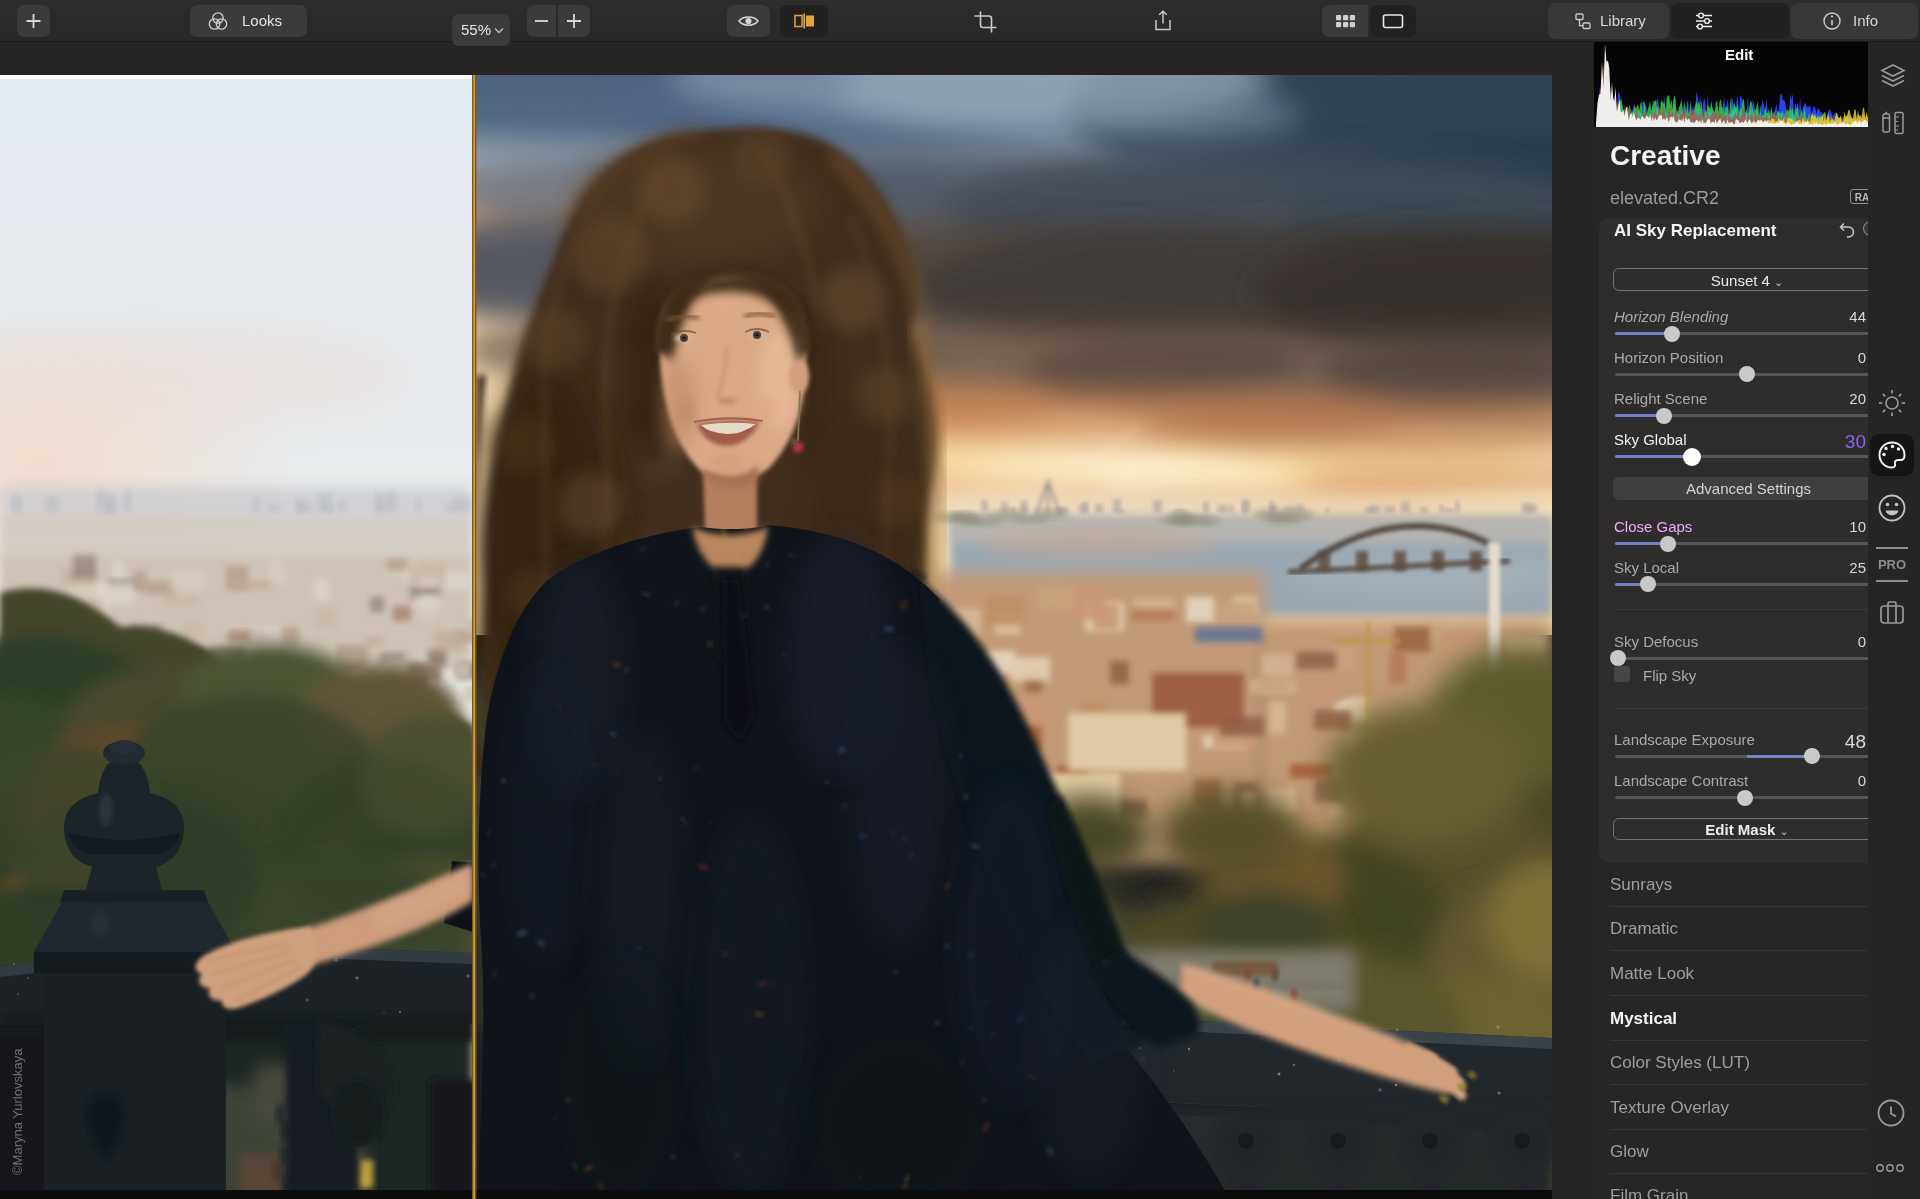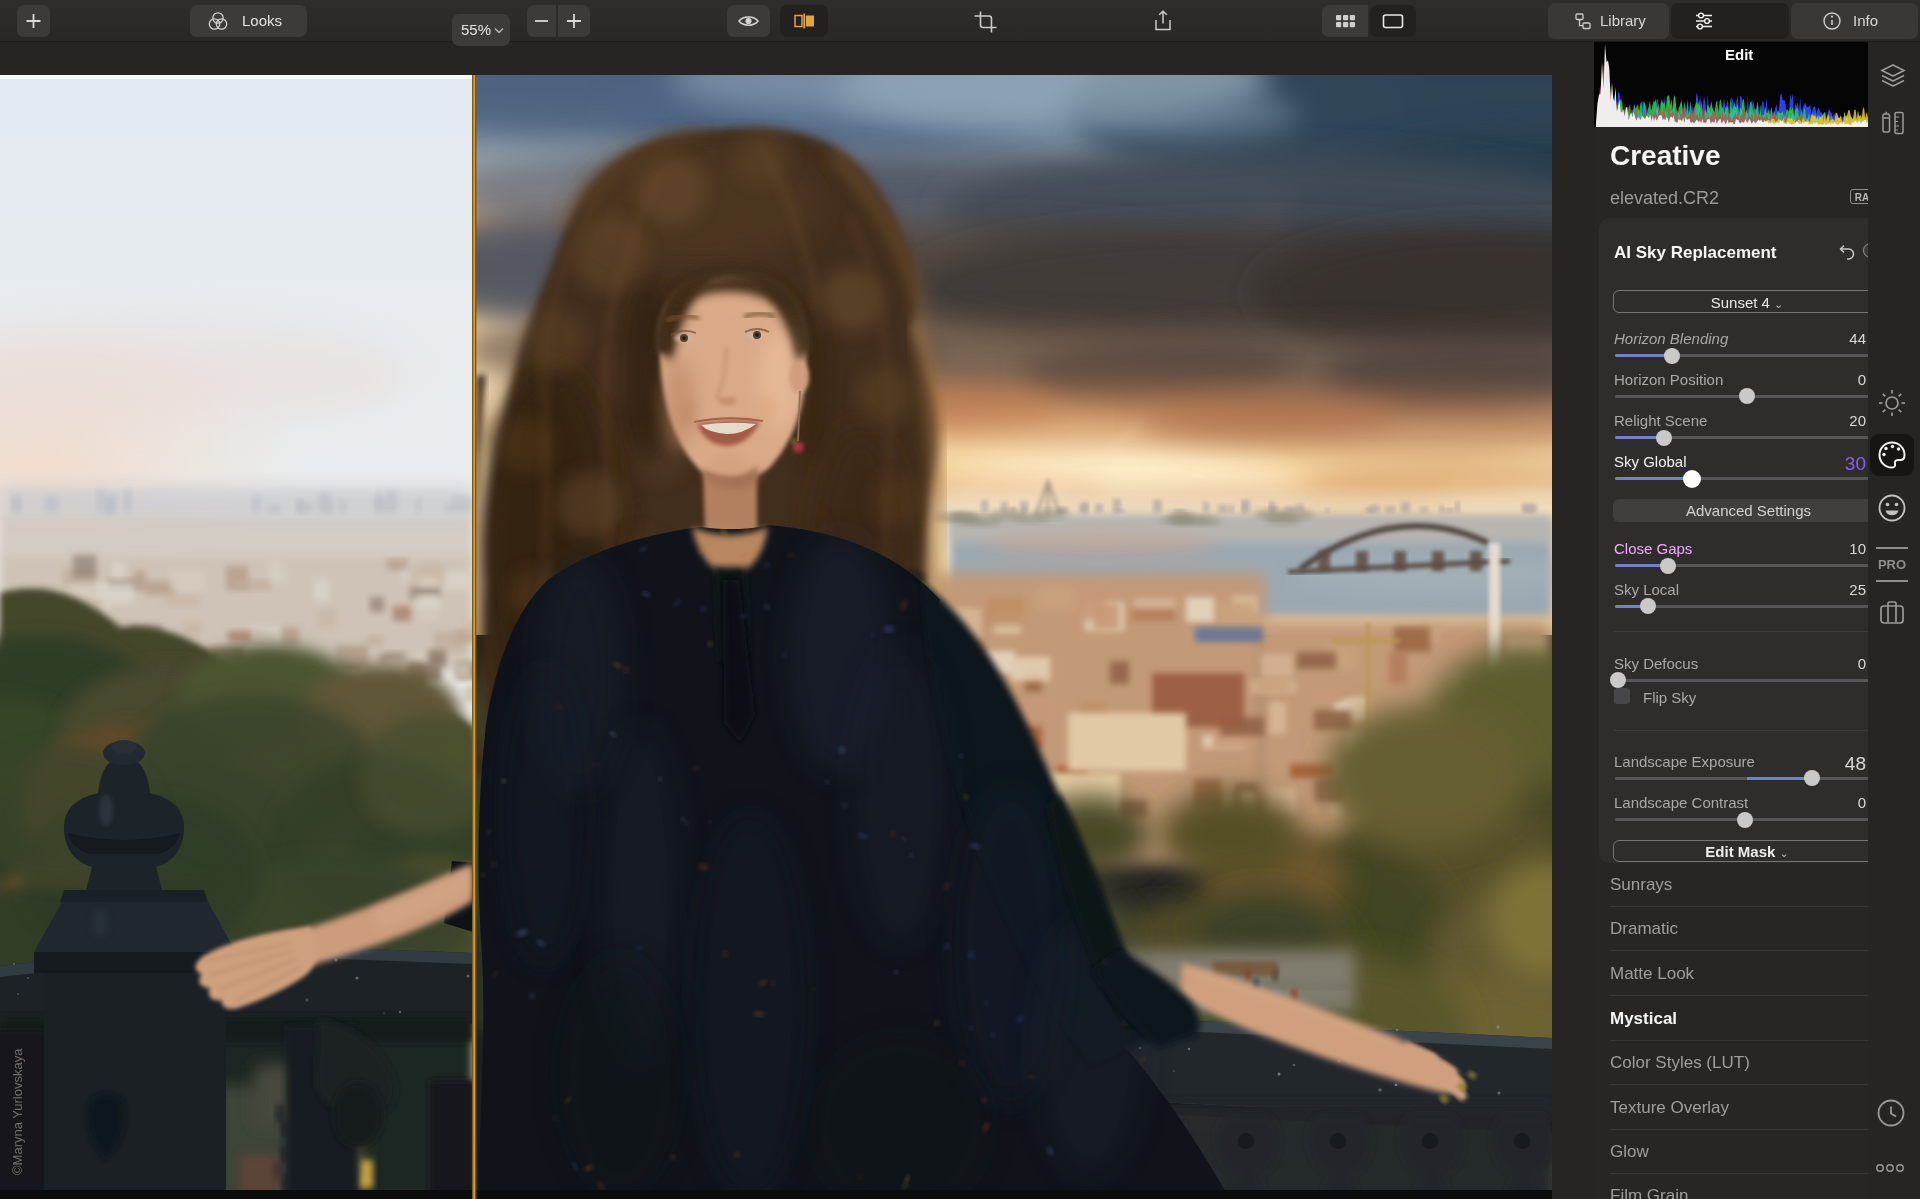--- a/index.html
+++ b/index.html
@@ -761,21 +761,21 @@
           <path d="M3.0,85L3.0,72.7L4.4,57.6L5.8,53.3L7.2,38.7L8.6,31.6L10.0,21.4L11.2,23.8L12.5,26.0L13.8,43.8L15.0,52.0L16.2,50.0L17.5,52.0L18.8,65.6L20.0,69.0L21.2,74.2L22.4,63.2L23.6,58.8L24.8,70.3L26.0,74.2L27.2,73.6L28.4,69.7L29.7,72.2L30.9,60.4L32.1,76.5L33.3,72.2L34.5,75.7L35.7,66.7L36.9,64.7L38.1,74.8L39.3,76.9L40.5,70.4L41.7,68.5L42.9,63.4L44.1,77.6L45.3,76.5L46.6,75.4L47.8,74.9L49.0,74.8L50.2,67.5L51.4,69.5L52.6,75.2L53.8,75.9L55.0,74.6L56.2,76.1L57.4,67.5L58.6,74.0L59.8,70.5L61.0,66.5L62.2,71.5L63.4,74.7L64.7,65.3L65.9,64.8L67.1,73.4L68.3,70.3L69.5,64.0L70.7,71.2L71.9,75.1L73.1,77.7L74.3,64.0L75.5,66.2L76.7,72.5L77.9,70.3L79.1,70.4L80.3,74.1L81.6,63.0L82.8,68.1L84.0,74.6L85.2,78.1L86.4,70.9L87.6,72.5L88.8,65.7L90.0,67.0L91.2,68.8L92.4,75.9L93.6,76.0L94.8,73.6L96.0,74.6L97.2,65.5L98.4,71.0L99.6,69.3L100.8,64.2L102.0,74.9L103.2,71.2L104.4,76.8L105.6,68.1L106.8,79.0L108.0,67.7L109.2,67.5L110.4,68.0L111.6,78.1L112.8,75.7L114.0,69.9L115.2,78.1L116.4,73.2L117.6,73.5L118.8,67.4L120.0,72.2L121.2,68.7L122.4,75.7L123.6,69.5L124.8,74.2L126.0,67.8L127.2,78.3L128.4,68.8L129.6,76.8L130.8,72.4L132.0,72.6L133.2,77.3L134.4,68.5L135.6,75.3L136.8,75.2L138.0,78.3L139.2,75.3L140.4,73.1L141.6,69.7L142.8,74.4L144.0,70.0L145.2,77.8L146.4,73.9L147.6,72.9L148.8,66.0L150.0,67.8L151.2,70.3L152.4,79.1L153.6,74.2L154.8,69.8L156.0,76.2L157.2,72.0L158.4,73.4L159.6,79.3L160.8,66.7L162.0,69.3L163.2,76.9L164.4,71.8L165.6,76.0L166.8,75.0L168.0,73.0L169.2,76.1L170.4,75.6L171.6,75.0L172.8,71.8L174.0,76.8L175.2,77.5L176.4,71.3L177.6,76.1L178.8,69.0L180.0,73.5L181.2,71.8L182.4,76.3L183.6,70.8L184.8,79.2L186.0,78.7L187.2,79.2L188.4,72.9L189.6,72.6L190.8,78.4L192.0,76.1L193.2,71.6L194.4,74.2L195.6,79.6L196.8,78.2L198.0,79.0L199.2,79.4L200.4,76.5L201.6,80.0L202.8,71.6L204.0,76.6L205.2,75.8L206.4,74.6L207.6,73.5L208.8,73.1L210.0,77.3L211.2,77.9L212.4,77.1L213.6,80.9L214.8,77.3L216.0,74.6L217.2,72.0L218.4,73.8L219.6,75.1L220.8,75.6L222.0,81.0L223.2,78.2L224.4,78.1L225.6,75.4L226.8,80.3L228.0,77.9L229.2,76.8L230.4,74.4L231.6,74.1L232.8,76.0L234.0,79.9L235.2,74.8L236.4,73.6L237.6,76.7L238.8,78.4L240.0,77.2L241.2,80.2L242.5,75.3L243.8,72.9L245.0,76.9L246.2,75.1L247.5,74.0L248.8,79.5L250.0,72.9L251.2,75.6L252.5,79.4L253.8,80.4L255.0,78.9L256.2,75.9L257.5,74.7L258.8,78.0L260.0,72.5L261.2,77.7L262.5,76.7L263.8,79.8L265.0,71.7L266.2,79.6L267.5,72.1L268.8,75.4L270.0,75.1L271.2,75.0L272.5,77.9L273.8,71.1L275.0,70.1L276.2,71.8L277.5,73.9L278.8,79.0L280.0,71.2L281.2,77.0L282.5,70.0L283.8,77.4L285.0,73.4L286.2,70.8L287.5,78.2L288.8,74.5L290.0,79.7L291.2,80.3L292.5,78.9L293.8,71.3L295.0,72.1L296.2,75.0L297.5,78.4L298.8,75.5L300.0,75.2L301.4,78.7L302.8,77.7L304.2,77.0L305.6,82.4L305.6,85Z" fill="#e03030" fill-opacity="0.6"></path>
           <path d="M150.0,85L150.0,82.4L151.2,81.2L152.4,82.5L153.6,81.4L154.8,80.5L156.0,82.2L157.2,80.5L158.4,81.7L159.6,80.1L160.8,81.2L162.0,79.6L163.2,82.6L164.4,79.3L165.6,82.0L166.8,77.5L168.0,79.4L169.2,80.0L170.4,80.3L171.6,79.0L172.8,78.5L174.0,78.0L175.2,78.0L176.4,79.5L177.6,76.3L178.8,77.1L180.0,76.9L181.2,79.7L182.4,79.4L183.6,78.5L184.8,76.1L186.0,78.6L187.2,78.5L188.4,79.1L189.6,75.7L190.8,79.7L192.0,81.5L193.2,76.7L194.4,75.3L195.6,76.4L196.8,77.3L198.0,76.1L199.2,79.4L200.4,77.1L201.6,81.1L202.8,80.6L204.0,78.0L205.2,77.5L206.4,78.3L207.6,81.0L208.8,75.7L210.0,77.0L211.2,79.3L212.4,78.7L213.7,77.9L214.9,79.2L216.1,80.6L217.3,73.0L218.5,72.4L219.7,75.0L221.0,73.1L222.2,77.1L223.4,73.4L224.6,78.8L225.8,73.7L227.0,75.4L228.3,72.0L229.5,79.8L230.7,72.8L231.9,79.5L233.1,75.2L234.3,70.9L235.6,80.6L236.8,78.0L238.0,77.4L239.2,77.0L240.5,79.7L241.8,70.6L243.0,71.3L244.2,75.8L245.5,76.1L246.8,73.4L248.0,79.5L249.2,79.6L250.5,69.3L251.8,76.2L253.0,73.8L254.2,68.4L255.5,67.7L256.8,73.8L258.0,77.0L259.2,75.8L260.4,67.6L261.6,67.7L262.8,76.8L264.0,68.2L265.2,74.5L266.4,72.8L267.6,76.8L268.8,66.9L270.0,65.1L271.2,76.1L272.4,69.8L273.6,76.1L274.8,65.9L276.0,78.0L277.2,77.2L278.5,68.4L279.7,74.5L280.9,66.3L282.2,67.0L283.4,69.3L284.6,77.4L285.8,69.9L287.1,66.9L288.3,73.6L289.5,78.4L290.8,76.7L292.0,75.7L293.2,71.3L294.4,77.9L295.7,78.4L296.9,78.2L298.1,74.4L299.3,73.9L300.6,78.2L301.8,76.3L303.0,75.3L304.3,78.2L305.7,81.1L305.7,85Z" fill="#e8d832" fill-opacity="0.8"></path>
           <path d="M2.0,85L2.0,80.6L3.5,61.1L5.0,52.6L6.5,52.3L8.0,19.6L9.5,47.0L11.0,2.0L12.5,20.0L14.0,18.6L15.3,26.6L16.7,59.0L18.0,40.3L19.2,56.0L20.4,59.7L21.6,44.9L22.8,69.2L24.0,66.3L25.3,56.9L26.7,69.8L28.0,70.4L29.3,66.9L30.7,74.5L32.0,65.5L33.3,65.1L34.6,78.4L35.9,73.3L37.2,70.4L38.5,75.2L39.8,69.9L41.1,75.0L42.4,78.7L43.7,75.6L45.0,75.5L46.2,77.9L47.5,75.2L48.8,74.1L50.0,76.4L51.2,76.4L52.5,73.4L53.8,74.7L55.0,76.1L56.2,72.3L57.5,79.2L58.8,73.7L60.0,79.2L61.2,75.1L62.5,78.5L63.8,76.6L65.0,73.4L66.2,73.2L67.5,73.1L68.8,78.3L70.0,75.9L71.2,78.5L72.4,75.3L73.6,76.1L74.8,80.4L76.0,75.5L77.2,74.6L78.4,75.9L79.6,73.5L80.8,79.5L82.0,79.8L83.2,80.9L84.4,77.1L85.6,77.7L86.8,77.8L88.0,79.3L89.2,75.3L90.4,80.9L91.6,74.7L92.8,77.4L94.0,77.7L95.2,76.0L96.4,80.0L97.6,80.7L98.8,79.7L100.0,81.6L101.2,79.8L102.4,77.8L103.6,78.5L104.8,80.2L106.0,78.2L107.2,81.4L108.4,76.8L109.6,80.9L110.8,80.4L112.0,81.0L113.2,77.8L114.4,76.9L115.6,77.3L116.8,81.7L118.0,79.6L119.2,79.9L120.4,80.9L121.6,76.4L122.8,81.9L124.0,79.3L125.2,77.8L126.4,76.5L127.6,81.4L128.8,79.7L130.0,78.1L131.2,82.1L132.4,80.9L133.6,77.3L134.8,81.5L136.0,80.1L137.2,80.6L138.4,79.9L139.6,81.9L140.8,82.1L142.0,76.7L143.2,78.0L144.4,78.1L145.6,81.0L146.8,80.9L148.0,79.2L149.2,80.9L150.4,79.7L151.6,77.0L152.8,80.2L154.0,80.4L155.2,76.7L156.4,78.8L157.6,82.1L158.8,80.0L160.0,78.6L161.2,82.0L162.4,80.4L163.6,78.5L164.8,77.6L166.0,79.2L167.2,77.6L168.4,79.9L169.6,80.3L170.8,78.0L172.0,80.5L173.2,78.4L174.4,81.4L175.6,80.7L176.8,81.6L178.0,79.8L179.2,81.8L180.4,81.6L181.6,81.6L182.8,80.3L184.0,81.1L185.2,80.5L186.4,77.9L187.6,79.5L188.8,78.6L190.0,81.8L191.2,81.0L192.5,82.5L193.8,79.6L195.0,81.2L196.2,81.6L197.5,82.8L198.8,82.1L200.0,81.8L201.2,81.3L202.5,79.0L203.8,80.0L205.0,81.9L206.2,81.6L207.5,82.4L208.8,79.3L210.0,81.7L211.2,80.1L212.5,80.4L213.8,79.7L215.0,83.1L216.2,82.0L217.4,81.7L218.6,82.9L219.8,79.9L221.0,82.0L222.2,80.3L223.4,81.2L224.6,83.0L225.8,81.7L227.0,82.3L228.2,83.0L229.4,82.6L230.6,80.9L231.8,83.1L233.0,82.0L234.2,81.6L235.4,81.1L236.6,82.7L237.8,80.5L239.0,82.2L240.2,80.5L241.4,80.7L242.6,82.6L243.8,82.4L245.0,82.1L246.2,80.4L247.4,81.6L248.6,81.6L249.8,79.7L251.1,82.2L252.3,81.9L253.5,81.6L254.7,82.1L255.9,82.8L257.1,82.9L258.3,80.2L259.5,80.4L260.7,79.3L261.9,78.5L263.2,81.5L264.4,79.8L265.6,78.5L266.8,81.8L268.0,79.5L269.2,79.4L270.4,77.9L271.6,78.1L272.9,81.3L274.1,79.0L275.3,81.9L276.5,79.9L277.7,80.0L278.9,81.8L280.1,79.8L281.4,80.0L282.6,78.8L283.8,80.1L285.0,80.8L286.3,79.4L287.6,79.1L288.9,81.1L290.2,78.3L291.5,80.9L292.8,81.9L294.1,80.7L295.4,80.4L296.7,81.9L298.0,80.0L299.3,79.8L300.6,80.7L301.9,80.4L303.1,83.2L304.4,82.1L305.7,82.4L305.7,85Z" fill="#f4f4f4" fill-opacity="0.96"></path>
           <rect x="307.6" y="0" width="2.4" height="85" fill="#ff1515"></rect>
         </svg>
       </div>
       <span style="left:16px;top:140px;font-size:28px;font-weight:700;color:#f4f4f4;">Creative</span>
       <span style="left:16px;top:188px;font-size:18px;color:#9b9b9b;">elevated.CR2</span>
       <span style="left:256px;top:189px;width:33px;height:15px;border:1.5px solid #8f8f8f;border-radius:3px;font-size:10px;font-weight:700;color:#b8b8b8;text-align:center;line-height:15px;">RAW</span>
       <div style="left:5px;top:218px;width:294px;height:645px;background:#2e2d2b;border-radius:10px;"></div>
-      <div style="left:5px;top:230px;width:294px;height:645px;">
+      <div style="left:5px;top:208px;width:294px;height:645px;">
         <span style="left:15px;top:13px;font-size:17px;font-weight:700;color:#f4f4f4;">AI Sky Replacement</span>
         <svg width="20" height="20" style="position:absolute;left:238px;top:12px;">
           <path d="M7 3.5 L3.5 7 L7 10.5 M3.5 7 h8 a5 5 0 0 1 0 10 h-1.5" fill="none" stroke="#c8c8c8" stroke-width="1.5"></path>
         </svg>
         <div style="left:264px;top:13px;width:25px;height:15px;border:1.5px solid #9a9a9a;border-radius:9px;background:#3a3a38;"></div>
         <div style="left:278px;top:15.5px;width:11px;height:11px;border-radius:50%;background:#f2f2f2;"></div>
         <div style="left:14px;top:60px;width:268px;height:23px;border:1.5px solid #757575;border-radius:6px;">
           <span style="left:0;right:0;top:3px;text-align:center;font-size:15px;color:#e8e8e8;">Sunset 4 <span style="position:static;font-size:11px;color:#bbbbbb;">⌄</span></span>
         </div>
         <span style="left:15px;top:100px;font-size:15px;color:#a9a9a9;font-style:italic;">Horizon Blending</span>

